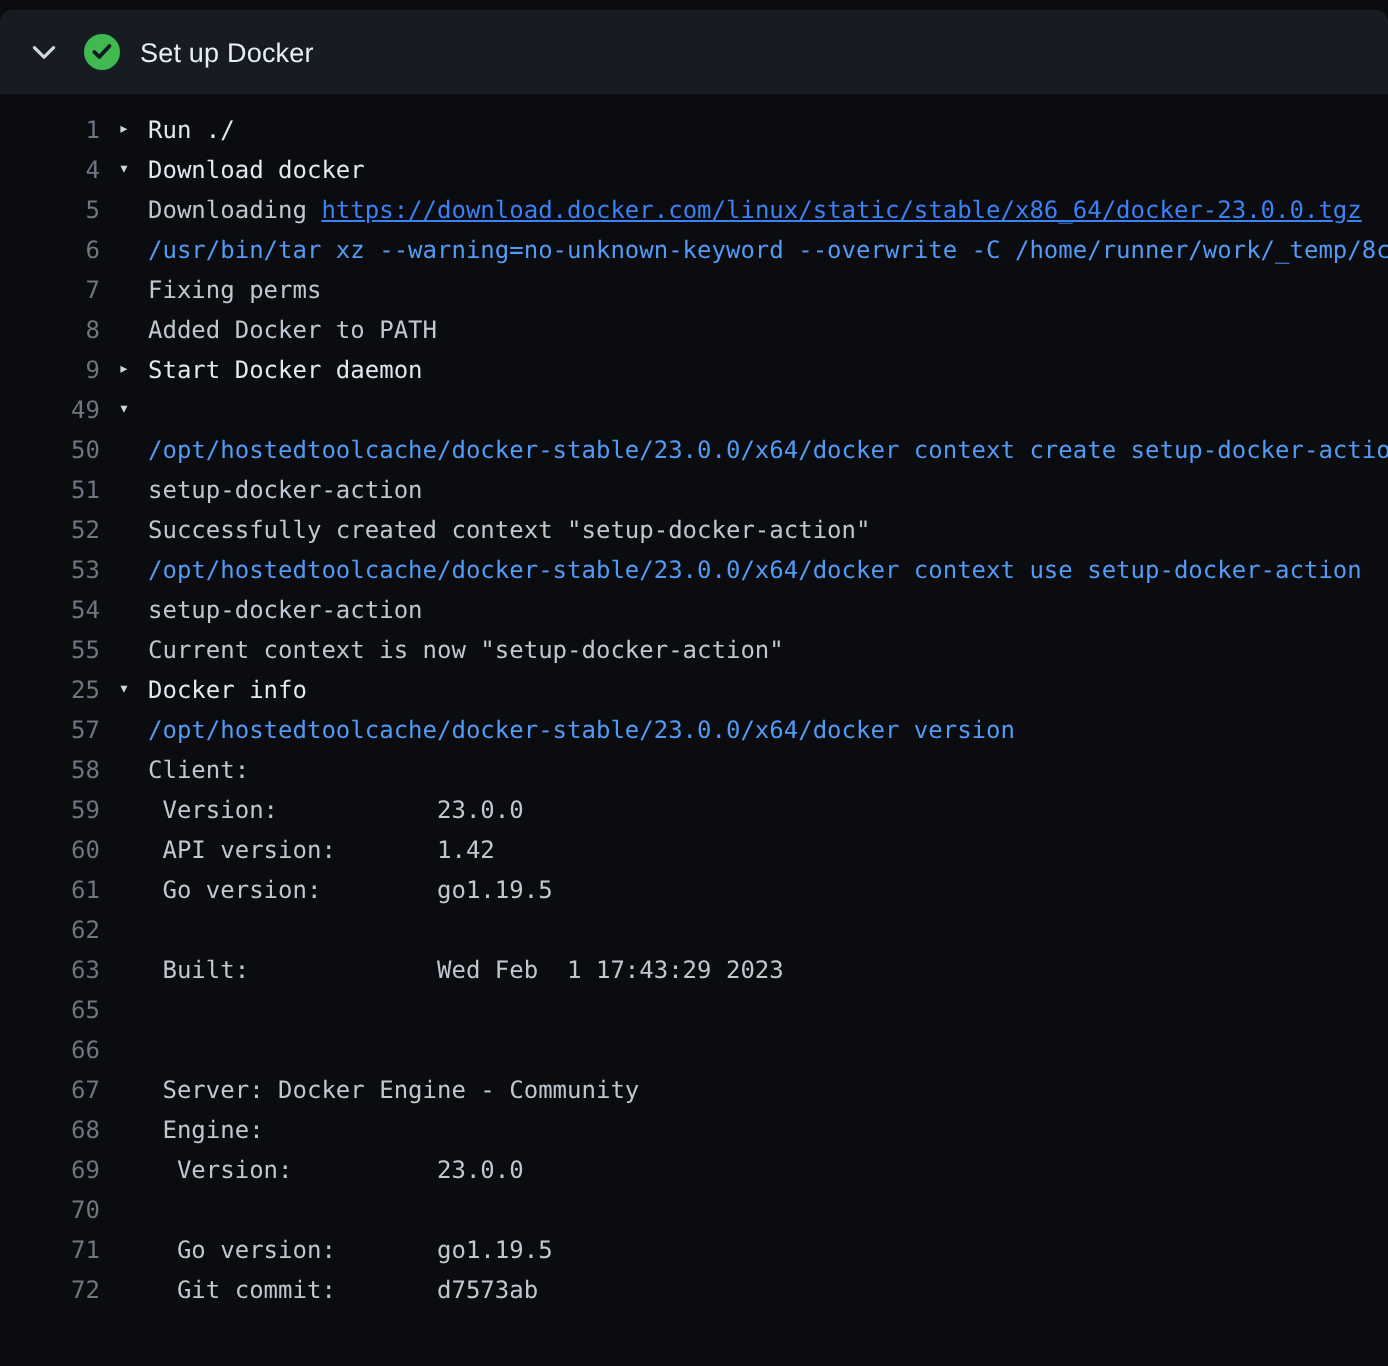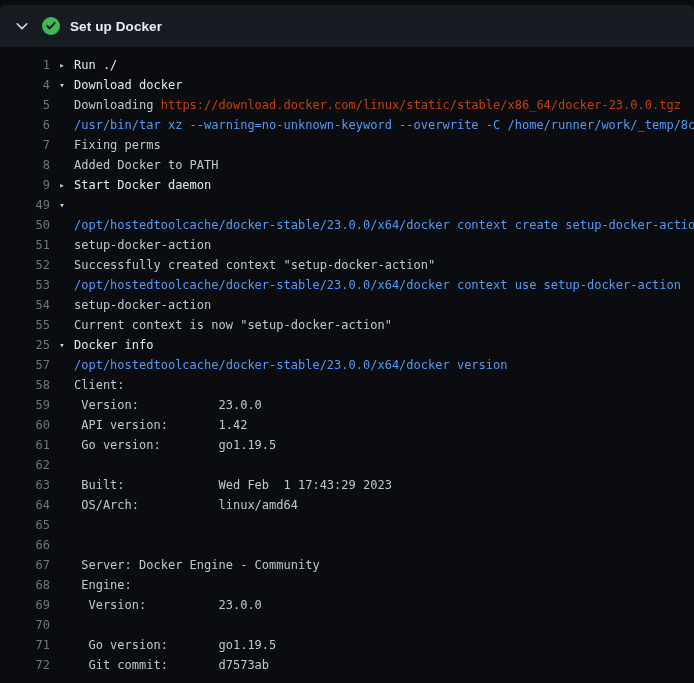--- a/index.html
+++ b/index.html
@@ -17,21 +17,21 @@
     padding: 0 14px;
     background: #171c23;
     border-radius: 6px 6px 0 0;
     cursor: pointer;
   }
   .step-header .chev { display: inline-flex; width: 16px; margin-right: 12px; }
   .step-header .check { display: inline-flex; width: 18px; margin-right: 10px; }
   .step-title {
     color: #e6edf3;
     font-size: 13.5px;
-    font-weight: 700;
+    font-weight: 400;
     letter-spacing: .1px;
   }
   .log {
     padding-top: 8px;
   }
   .row {
     display: flex;
     height: 20px;
     line-height: 20px;
     font-family: "DejaVu Sans Mono", "Liberation Mono", monospace;
@@ -49,21 +49,21 @@
     flex: none;
     width: 24px;
     text-align: center;
     color: #ccd4dc;
     font-size: 9px;
   }
   .group-row { cursor: pointer; }
   .content { color: #bfc8d1; overflow: hidden; }
   .group-row .content { color: #e2e9f0; }
   .content.command { color: #539bf5; }
-  .loglink { color: #c2410c; cursor: pointer; }
+  .loglink { color: #3b82f6; text-decoration: underline; cursor: pointer; }
 </style>
 </head>
 <body>
 
 <div class="step-header">
   <span class="chev">
     <svg viewBox="0 0 16 16" width="16" height="16">
       <path d="M3.2 5.8 L8 10.6 L12.8 5.8" stroke="#cfd7df" stroke-width="1.6" fill="none" stroke-linecap="round" stroke-linejoin="round"></path>
     </svg>
   </span>
@@ -92,21 +92,20 @@
     <div class="row"><span class="num">54</span><span class="arrow"></span><span class="content">setup-docker-action</span></div>
     <div class="row"><span class="num">55</span><span class="arrow"></span><span class="content">Current context is now "setup-docker-action"</span></div>
     <div class="row group-row"><span class="num">25</span><span class="arrow">▾</span><span class="content">Docker info</span></div>
     <div class="row"><span class="num">57</span><span class="arrow"></span><span class="content command">/opt/hostedtoolcache/docker-stable/23.0.0/x64/docker version</span></div>
     <div class="row"><span class="num">58</span><span class="arrow"></span><span class="content">Client:</span></div>
     <div class="row"><span class="num">59</span><span class="arrow"></span><span class="content"> Version:           23.0.0</span></div>
     <div class="row"><span class="num">60</span><span class="arrow"></span><span class="content"> API version:       1.42</span></div>
     <div class="row"><span class="num">61</span><span class="arrow"></span><span class="content"> Go version:        go1.19.5</span></div>
     <div class="row"><span class="num">62</span><span class="arrow"></span></div>
     <div class="row"><span class="num">63</span><span class="arrow"></span><span class="content"> Built:             Wed Feb  1 17:43:29 2023</span></div>
-    <div class="row"><span class="num">64</span><span class="arrow"></span><span class="content"> OS/Arch:           linux/amd64</span></div>
     <div class="row"><span class="num">65</span><span class="arrow"></span></div>
     <div class="row"><span class="num">66</span><span class="arrow"></span><span class="content"></span></div>
     <div class="row"><span class="num">67</span><span class="arrow"></span><span class="content"> Server: Docker Engine - Community</span></div>
     <div class="row"><span class="num">68</span><span class="arrow"></span><span class="content"> Engine:</span></div>
     <div class="row"><span class="num">69</span><span class="arrow"></span><span class="content">  Version:          23.0.0</span></div>
     <div class="row"><span class="num">70</span><span class="arrow"></span></div>
     <div class="row"><span class="num">71</span><span class="arrow"></span><span class="content">  Go version:       go1.19.5</span></div>
     <div class="row"><span class="num">72</span><span class="arrow"></span><span class="content">  Git commit:       d7573ab</span></div>
   </div>
 

